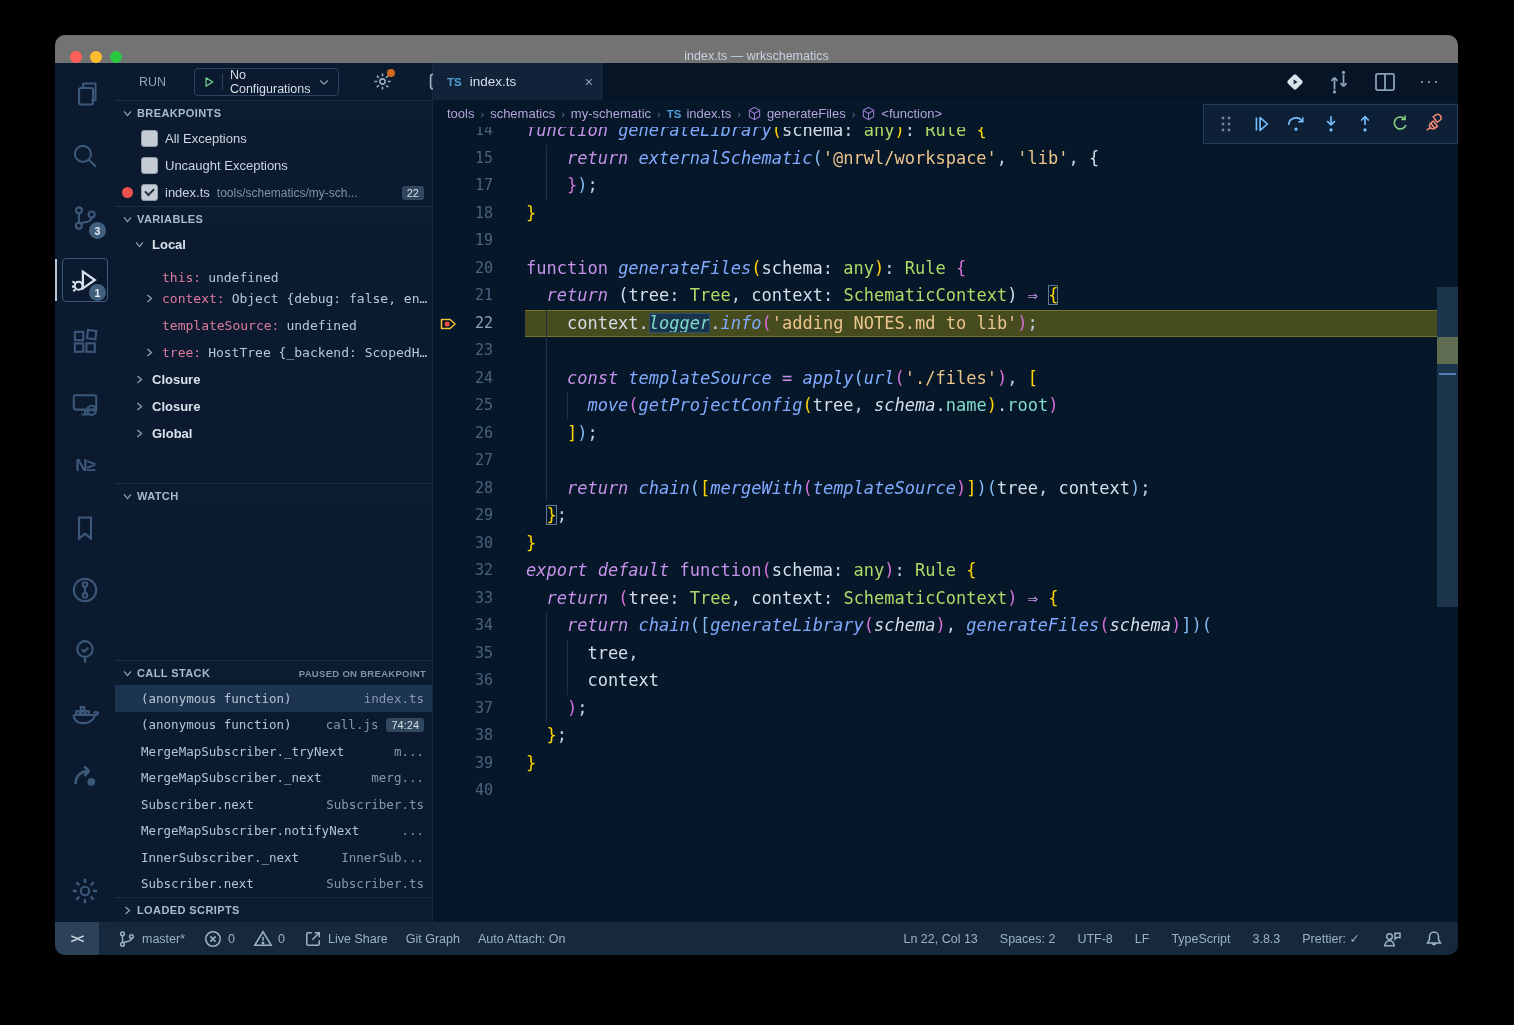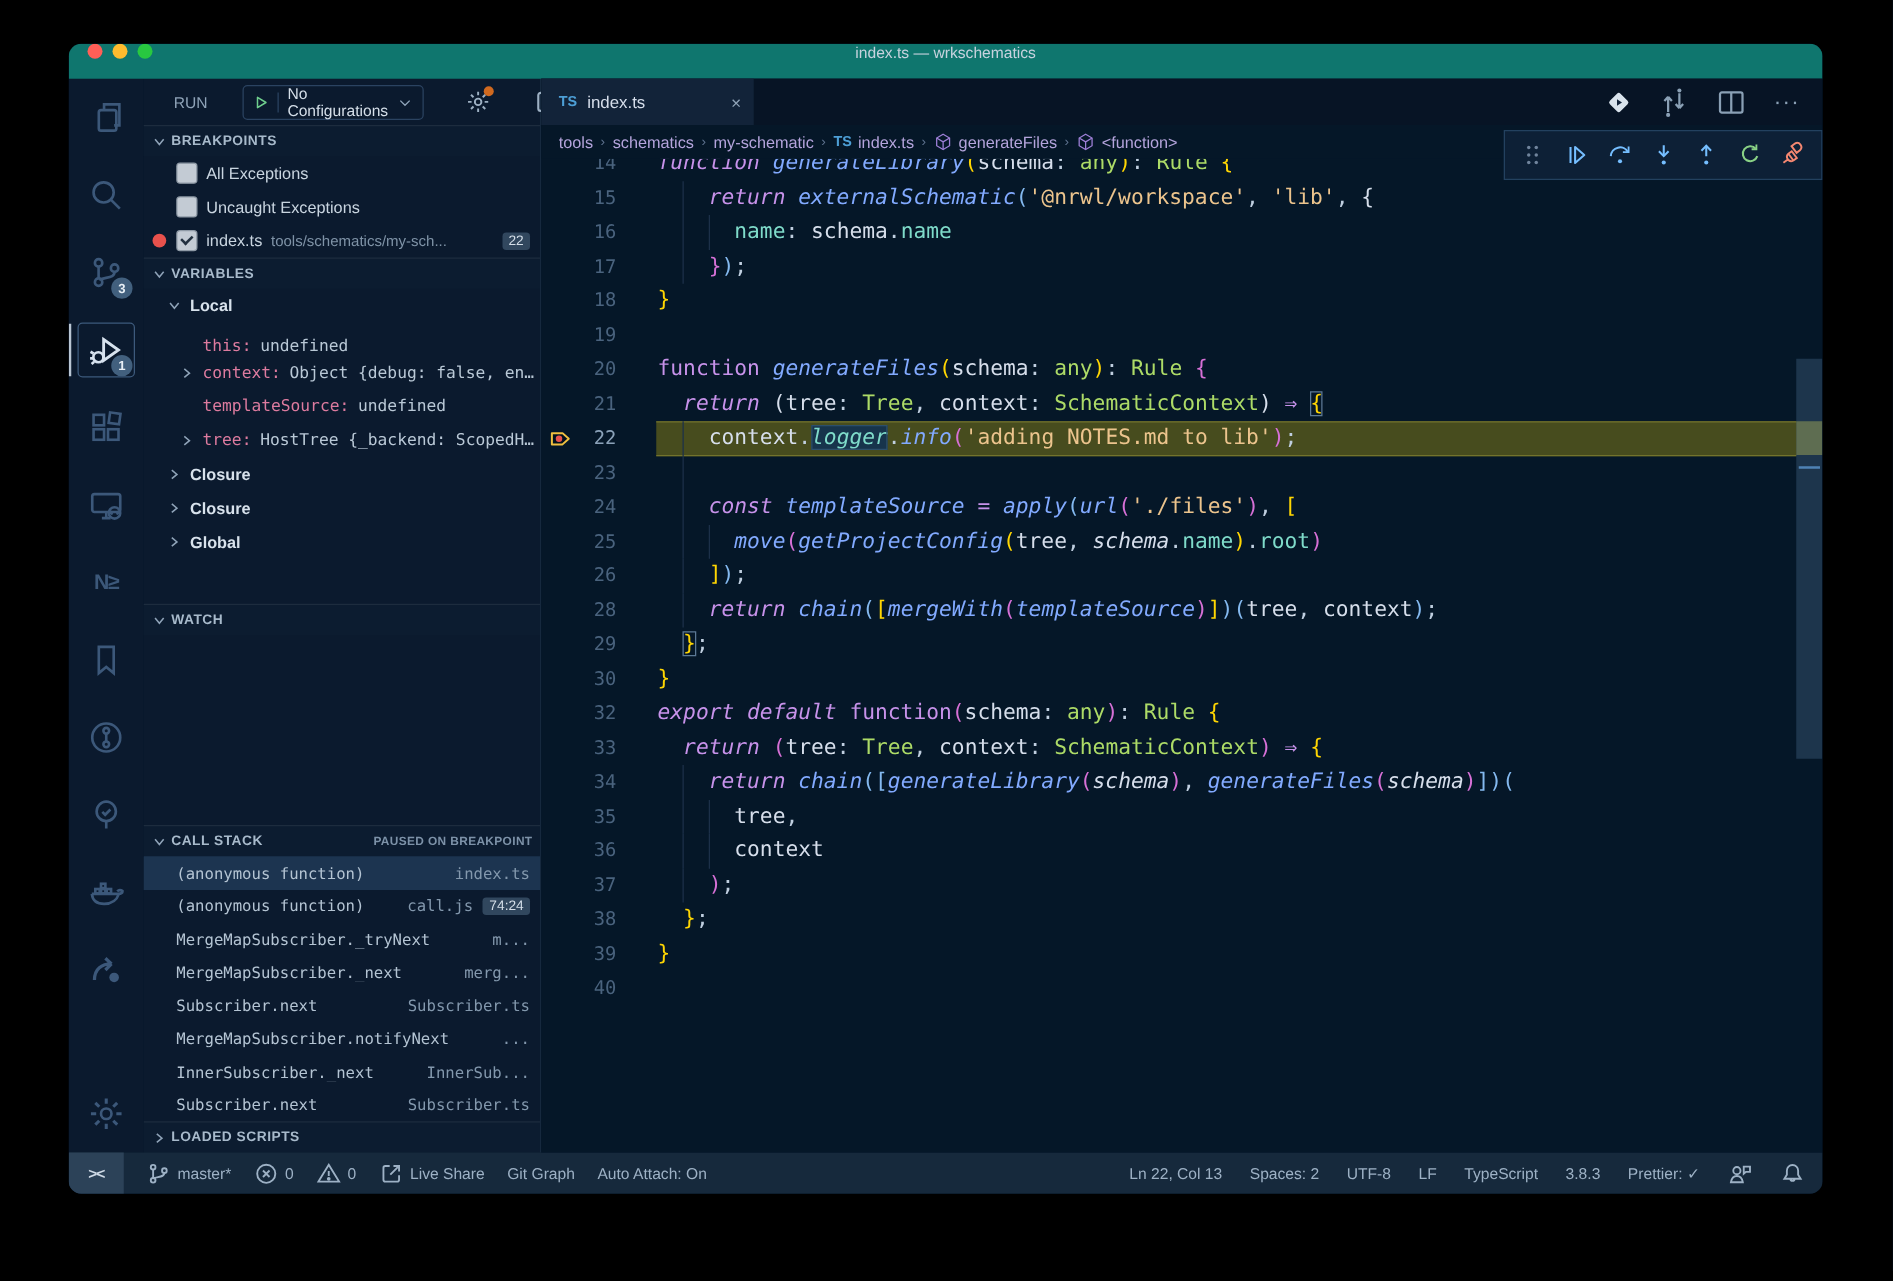--- a/index.html
+++ b/index.html
@@ -1,20 +1,20 @@
 <!DOCTYPE html>
 <html><head>
 <meta charset="utf-8">
 <style>
   html,body{margin:0;padding:0;background:#000;width:1514px;height:1025px;overflow:hidden;
     font-family:"Liberation Sans",sans-serif;-webkit-font-smoothing:antialiased;}
   .window{position:absolute;left:55px;top:35px;width:1403px;height:920px;border-radius:10px;
     overflow:hidden;background:#051728;display:flex;flex-direction:column;}
   
-  .titlebar{height:28px;background:#0f766e;display:flex;align-items:flex-start;position:relative;flex:none;}
+  .titlebar{height:28px;background:#737373;display:flex;align-items:flex-end;position:relative;flex:none;}
   .lights{display:flex;gap:8px;margin-left:15px;}
   .light{width:12px;height:12px;border-radius:50%;}
   .titlebar .title{position:absolute;left:0;right:0;text-align:center;font-size:12.5px;color:#c7d2de;}
   
   .main{flex:1;display:flex;min-height:0;}
   .activitybar{width:60px;background:#0b1a2e;display:flex;flex-direction:column;align-items:center;flex:none;}
   .act-item{width:60px;height:62px;display:flex;align-items:center;justify-content:center;position:relative;color:#3c587a;}
   .act-item svg{width:28px;height:28px;}
   .act-item.active{color:#d7e2ee;}
   .act-item.active .act-box{position:absolute;inset:9px 7px;border:1px solid #3d5a7c;border-radius:4px;}
@@ -540,34 +540,34 @@
           <div class="dbg-btn">
             <svg width="22" height="22" viewBox="0 0 24 24" fill="none" stroke="#f48771" stroke-width="1.7">
               <path d="M4 20l3.4-3.4M7.2 11.6l5.2 5.2M9.8 9l5.2 5.2-2.6 2.6a3.7 3.7 0 0 1-5.2-5.2zM14.2 9.8L9 4.6l2.6-2.6a3.7 3.7 0 0 1 5.2 5.2z" transform="rotate(8 12 12)"></path>
             </svg>
           </div>
         </div>
       <div class="code">
         <div class="lines" id="code-lines">
             <div class="cline"><span class="lnum">14</span><span class="tok kw">function </span><span class="tok fn">generateLibrary</span><span class="tok b1">(</span><span class="tok var">schema</span><span class="tok pun">: </span><span class="tok typ">any</span><span class="tok b1">)</span><span class="tok pun">: </span><span class="tok typ">Rule</span><span class="tok pun"> </span><span class="tok b1">{</span></div>
             <div class="cline"><span class="guide" style="left: 113.48px;"></span><span class="lnum">15</span><span class="tok kw">    return </span><span class="tok fn">externalSchematic</span><span class="tok b3">(</span><span class="tok str">'@nrwl/workspace'</span><span class="tok pun">, </span><span class="tok str">'lib'</span><span class="tok pun">, </span><span class="tok var">{</span></div>
-            <div class="cline"><span class="guide" style="left: 113.48px;"></span><span class="guide" style="left: 133.96px;"></span><span class="lnum">16</span><span class="tok prp">      name</span><span class="tok pun">: </span><span class="tok var">schema</span><span class="tok pun">.</span><span class="tok prp">name</span></div>
             <div class="cline"><span class="guide" style="left: 113.48px;"></span><span class="lnum">17</span><span class="tok pun">    </span><span class="tok b2">}</span><span class="tok b3">)</span><span class="tok pun">;</span></div>
             <div class="cline"><span class="lnum">18</span><span class="tok b1">}</span></div>
             <div class="cline"><span class="lnum">19</span></div>
             <div class="cline"><span class="lnum">20</span><span class="tok kwu">function </span><span class="tok fn">generateFiles</span><span class="tok b1">(</span><span class="tok var">schema</span><span class="tok pun">: </span><span class="tok typ">any</span><span class="tok b1">)</span><span class="tok pun">: </span><span class="tok typ">Rule</span><span class="tok pun"> </span><span class="tok b2">{</span></div>
             <div class="cline"><span class="lnum">21</span><span class="tok kw">  return </span><span class="tok var">(</span><span class="tok var">tree</span><span class="tok pun">: </span><span class="tok typ">Tree</span><span class="tok pun">, </span><span class="tok var">context</span><span class="tok pun">: </span><span class="tok typ">SchematicContext</span><span class="tok var">)</span><span class="tok pun"> </span><span class="tok op">⇒</span><span class="tok pun"> </span><span class="tok b1 m">{</span></div>
             <div class="cline current"><span class="guide" style="left: 113.48px;"></span><span class="lnum">22</span><span class="gutter-arrow"><svg width="20" height="20" viewBox="0 0 20 20">
                   <path d="M2.5 5.5h8.5l5 4.5-5 4.5H2.5z" fill="rgba(0,0,0,.25)" stroke="#f0c040" stroke-width="1.6" stroke-linejoin="round"></path>
                   <circle cx="8.2" cy="10" r="2.6" fill="#e8514c"></circle>
                 </svg></span><span class="tok var">    context</span><span class="tok pun">.</span><span class="tok prpi hl">logger</span><span class="tok pun">.</span><span class="tok fn">info</span><span class="tok b2">(</span><span class="tok str">'adding NOTES.md to lib'</span><span class="tok b2">)</span><span class="tok pun">;</span></div>
             <div class="cline"><span class="guide" style="left: 113.48px;"></span><span class="lnum">23</span></div>
             <div class="cline"><span class="guide" style="left: 113.48px;"></span><span class="lnum">24</span><span class="tok kw">    const </span><span class="tok fnv">templateSource</span><span class="tok pun"> </span><span class="tok op">=</span><span class="tok pun"> </span><span class="tok fn">apply</span><span class="tok b3">(</span><span class="tok fn">url</span><span class="tok b2">(</span><span class="tok str">'./files'</span><span class="tok b2">)</span><span class="tok pun">, </span><span class="tok b1">[</span></div>
             <div class="cline"><span class="guide" style="left: 113.48px;"></span><span class="guide" style="left: 133.96px;"></span><span class="lnum">25</span><span class="tok fn">      move</span><span class="tok b2">(</span><span class="tok fn">getProjectConfig</span><span class="tok b1">(</span><span class="tok var">tree</span><span class="tok pun">, </span><span class="tok vari">schema</span><span class="tok pun">.</span><span class="tok prp">name</span><span class="tok b1">)</span><span class="tok pun">.</span><span class="tok prp">root</span><span class="tok b2">)</span></div>
             <div class="cline"><span class="guide" style="left: 113.48px;"></span><span class="lnum">26</span><span class="tok pun">    </span><span class="tok b1">]</span><span class="tok b3">)</span><span class="tok pun">;</span></div>
+            <div class="cline"><span class="guide" style="left: 113.48px;"></span><span class="lnum">27</span></div>
             <div class="cline"><span class="guide" style="left: 113.48px;"></span><span class="lnum">28</span><span class="tok kw">    return </span><span class="tok fn">chain</span><span class="tok b3">(</span><span class="tok b1">[</span><span class="tok fn">mergeWith</span><span class="tok b2">(</span><span class="tok fnv">templateSource</span><span class="tok b2">)</span><span class="tok b1">]</span><span class="tok b3">)</span><span class="tok b3">(</span><span class="tok var">tree</span><span class="tok pun">, </span><span class="tok var">context</span><span class="tok b3">)</span><span class="tok pun">;</span></div>
             <div class="cline"><span class="lnum">29</span><span class="tok pun">  </span><span class="tok b1 m">}</span><span class="tok pun">;</span></div>
             <div class="cline"><span class="lnum">30</span><span class="tok b1">}</span></div>
             <div class="cline"><span class="lnum">32</span><span class="tok kw">export </span><span class="tok kw">default </span><span class="tok kwu">function</span><span class="tok b2">(</span><span class="tok var">schema</span><span class="tok pun">: </span><span class="tok typ">any</span><span class="tok b2">)</span><span class="tok pun">: </span><span class="tok typ">Rule</span><span class="tok pun"> </span><span class="tok b1">{</span></div>
             <div class="cline"><span class="lnum">33</span><span class="tok kw">  return </span><span class="tok b2">(</span><span class="tok var">tree</span><span class="tok pun">: </span><span class="tok typ">Tree</span><span class="tok pun">, </span><span class="tok var">context</span><span class="tok pun">: </span><span class="tok typ">SchematicContext</span><span class="tok b2">)</span><span class="tok pun"> </span><span class="tok op">⇒</span><span class="tok pun"> </span><span class="tok b1">{</span></div>
             <div class="cline"><span class="guide" style="left: 113.48px;"></span><span class="lnum">34</span><span class="tok kw">    return </span><span class="tok fn">chain</span><span class="tok b3">(</span><span class="tok b3">[</span><span class="tok fn">generateLibrary</span><span class="tok b2">(</span><span class="tok vari">schema</span><span class="tok b2">)</span><span class="tok pun">, </span><span class="tok fn">generateFiles</span><span class="tok b2">(</span><span class="tok vari">schema</span><span class="tok b2">)</span><span class="tok b3">]</span><span class="tok b3">)</span><span class="tok b3">(</span></div>
             <div class="cline"><span class="guide" style="left: 113.48px;"></span><span class="guide" style="left: 133.96px;"></span><span class="lnum">35</span><span class="tok var">      tree</span><span class="tok pun">,</span></div>
             <div class="cline"><span class="guide" style="left: 113.48px;"></span><span class="guide" style="left: 133.96px;"></span><span class="lnum">36</span><span class="tok var">      context</span></div>
             <div class="cline"><span class="guide" style="left: 113.48px;"></span><span class="lnum">37</span><span class="tok pun">    </span><span class="tok b2">)</span><span class="tok pun">;</span></div>
             <div class="cline"><span class="lnum">38</span><span class="tok pun">  </span><span class="tok b1">}</span><span class="tok pun">;</span></div>

